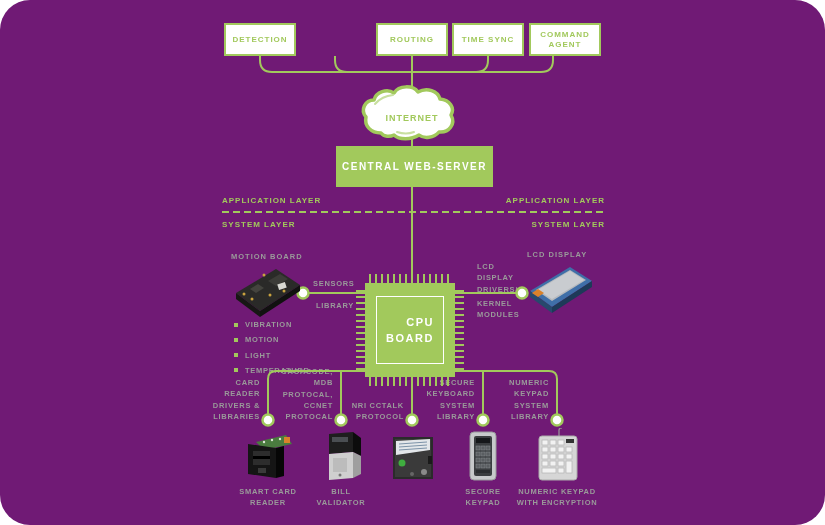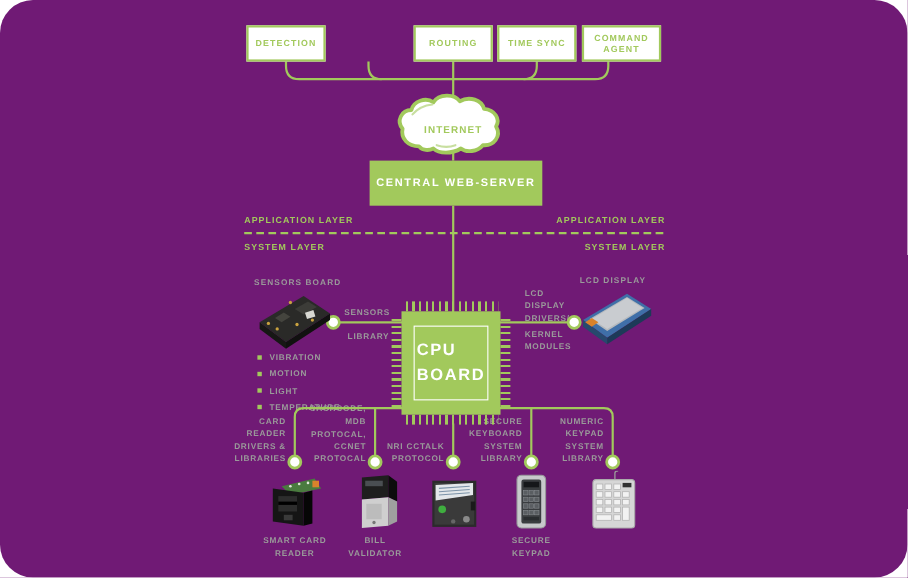--- a/index.html
+++ b/index.html
@@ -32,22 +32,22 @@
     display:flex;align-items:center;justify-content:center;
     color:#fff;font-weight:bold;font-size:10px;letter-spacing:1.5px;z-index:3;
   }
   
   #cpu-body{
     left:365px;top:283px;width:90px;height:94px;background:var(--green);z-index:3;
     display:flex;align-items:center;justify-content:center;
   }
   #cpu-inner{
     width:66px;height:66px;border:1.5px solid #fff;
-    display:flex;align-items:center;justify-content:center;text-align:left;
-    color:#fff;font-weight:bold;font-size:15px;letter-spacing:1.5px;line-height:1.5;
+    display:flex;align-items:center;justify-content:center;text-align:right;
+    color:#fff;font-weight:bold;font-size:11px;letter-spacing:1.5px;line-height:1.5;
   }
   .pins-h{height:9px;width:84px;z-index:3;
     background:repeating-linear-gradient(90deg,var(--green) 0 2px,transparent 2px 6px);}
   .pins-v{width:9px;height:80px;z-index:3;
     background:repeating-linear-gradient(0deg,var(--green) 0 2px,transparent 2px 6px);}
   
   .bullet-row{display:flex;align-items:center;margin-bottom:4px;}
   .bullet-sq{width:4px;height:4px;background:var(--green);margin-right:7px;flex:0 0 auto;}
   svg{display:block;}
   #wires{left:0;top:0;z-index:1;}
@@ -118,21 +118,21 @@
   <div class="abs pins-h" style="left:369px;top:377px;"></div>
   <div class="abs pins-v" style="left:356px;top:290px;"></div>
   <div class="abs pins-v" style="left:455px;top:290px;"></div>
   <div id="cpu-body" class="abs">
     <div id="cpu-inner">
       <span class="pre">CPU
 BOARD</span>
     </div>
   </div>
 
-  <div class="abs gray-label" style="left:231px;top:251px;letter-spacing:1px;">SENSORS BOARD</div>
+  <div class="abs gray-label" style="left:231px;top:251px;letter-spacing:1px;">MOTION BOARD</div>
   <svg class="abs device-icon" style="left:226px;top:261px;" width="78" height="58" viewBox="0 0 78 58">
     <polygon points="10,32 50,8 74,24 34,50" fill="#2a2a28"></polygon>
     <polygon points="10,32 34,50 34,56 10,38" fill="#171715"></polygon>
     <polygon points="34,50 74,24 74,30 34,56" fill="#111110"></polygon>
     <polygon points="42,20 54,13 62,18 50,25" fill="#3c3c38"></polygon>
     <polygon points="24,28 32,23 38,27 30,32" fill="#44443e"></polygon>
     <rect x="52" y="22" width="8" height="6" fill="#d8d8d2" transform="rotate(-18 56 25)"></rect>
     <circle cx="18" cy="33" r="1.5" fill="#c9a23f"></circle>
     <circle cx="26" cy="38" r="1.5" fill="#c9a23f"></circle>
     <circle cx="44" cy="34" r="1.5" fill="#c9a23f"></circle>
@@ -274,14 +274,16 @@
   </svg>
 
   <div class="abs gray-label pre center-align" style="left:228px;top:486px;width:80px;">SMART CARD
 READER</div>
   <div class="abs gray-label pre center-align" style="left:301px;top:486px;width:80px;">BILL
 VALIDATOR</div>
   <div class="abs gray-label pre center-align" style="left:372px;top:486px;width:80px;margin-top:42px;">COIN
 VALIDATOR</div>
   <div class="abs gray-label pre center-align" style="left:443px;top:486px;width:80px;">SECURE
 KEYPAD</div>
+  <div class="abs gray-label pre center-align" style="left:507px;top:486px;width:100px;">NUMERIC KEYPAD
+WITH ENCRYPTION</div>
 
 </div>
 
 </body></html>

